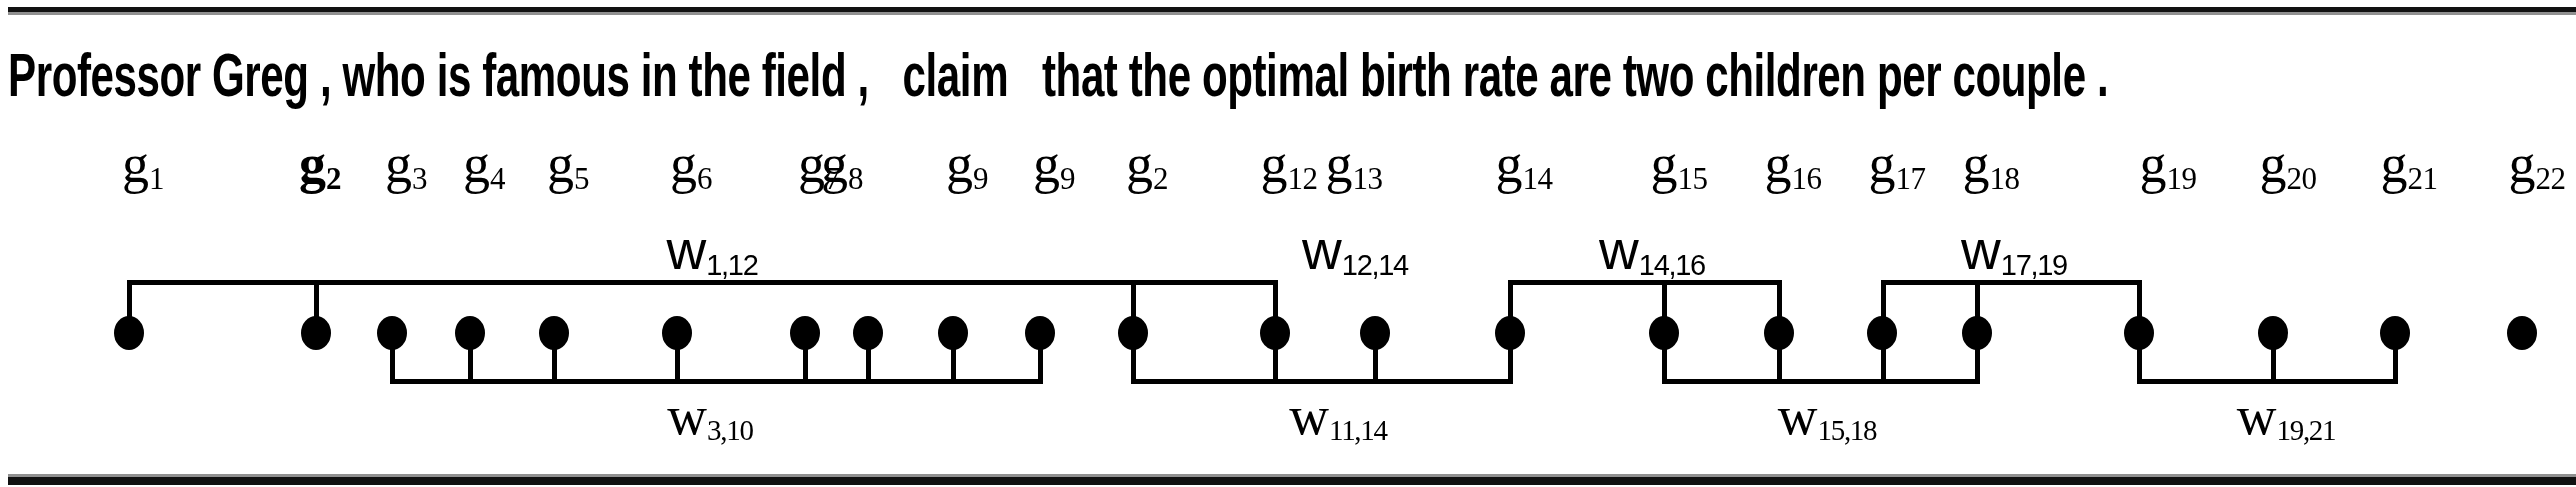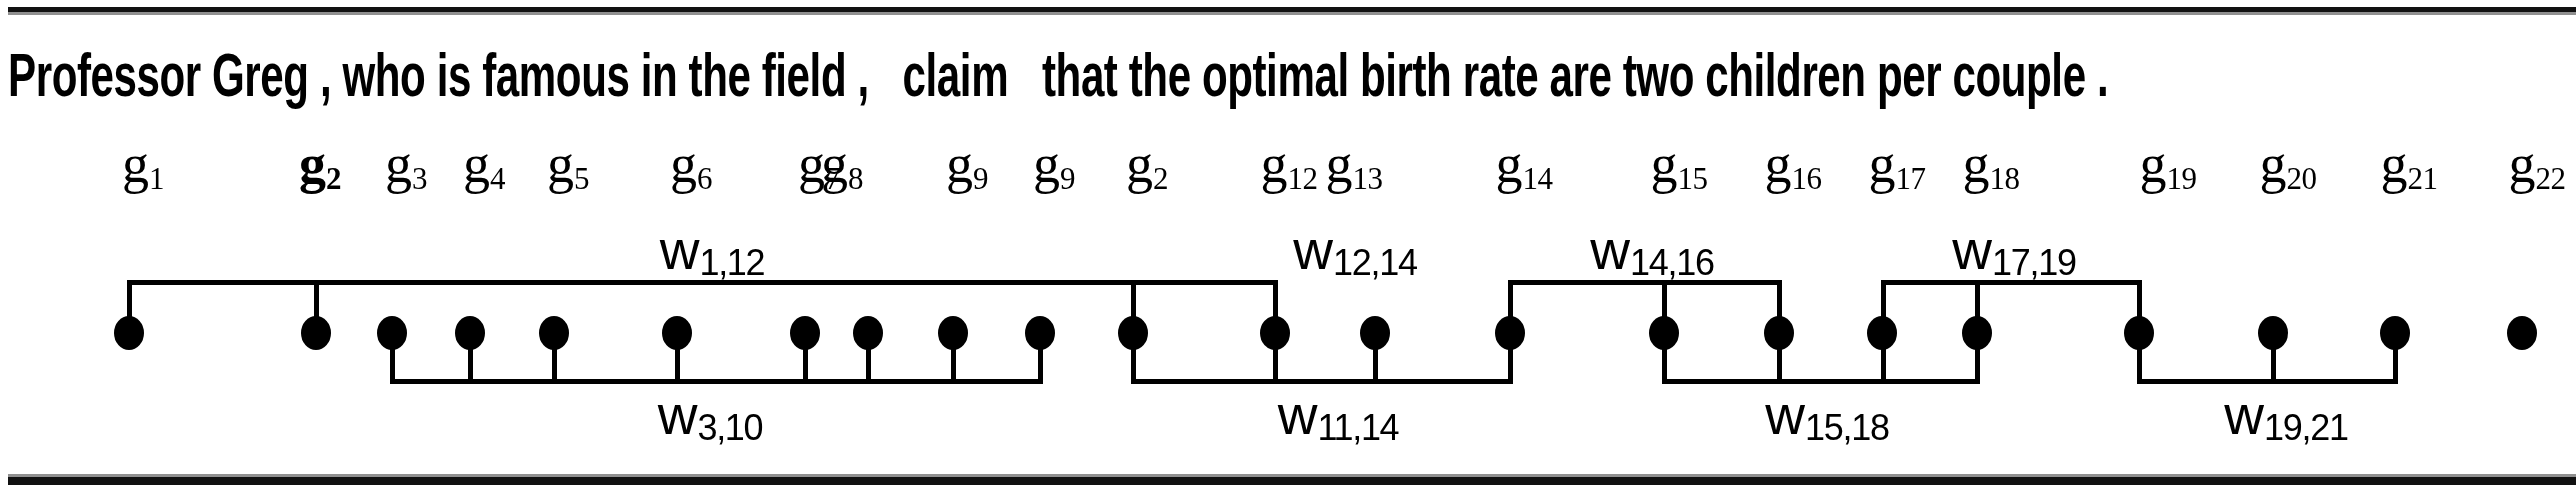--- a/index.html
+++ b/index.html
@@ -29,23 +29,23 @@
   .gtok .sub {
     font-family:"Liberation Serif", serif;
     font-size:31px; vertical-align:-6.5px; letter-spacing:-0.6px;
   }
   .wlab {
     position:absolute;
     transform:translateX(-50%);
     font-size:55px; line-height:1; white-space:nowrap;
     font-family:"Liberation Sans", sans-serif;
   }
-  .wlab .sub { font-size:36px; vertical-align:-5.8px; letter-spacing:-1.3px; }
+  .wlab .sub { font-size:29px; vertical-align:-5.8px; letter-spacing:-1.3px; }
   .wlab.top { top:223px; }
-  .wlab.bot { top:388px; }
+  .wlab.bot { top:388px;font-family:Liberation Serif, serif; }
   .hline { position:absolute; height:4.5px; background:#000; }
   .vline { position:absolute; width:4.5px; background:#000; }
   .dot {
     position:absolute; top:316px;
     width:30px; height:34px;
     margin-left:-15px;
     border-radius:50%;
     background:#000;
   }
 </style>

